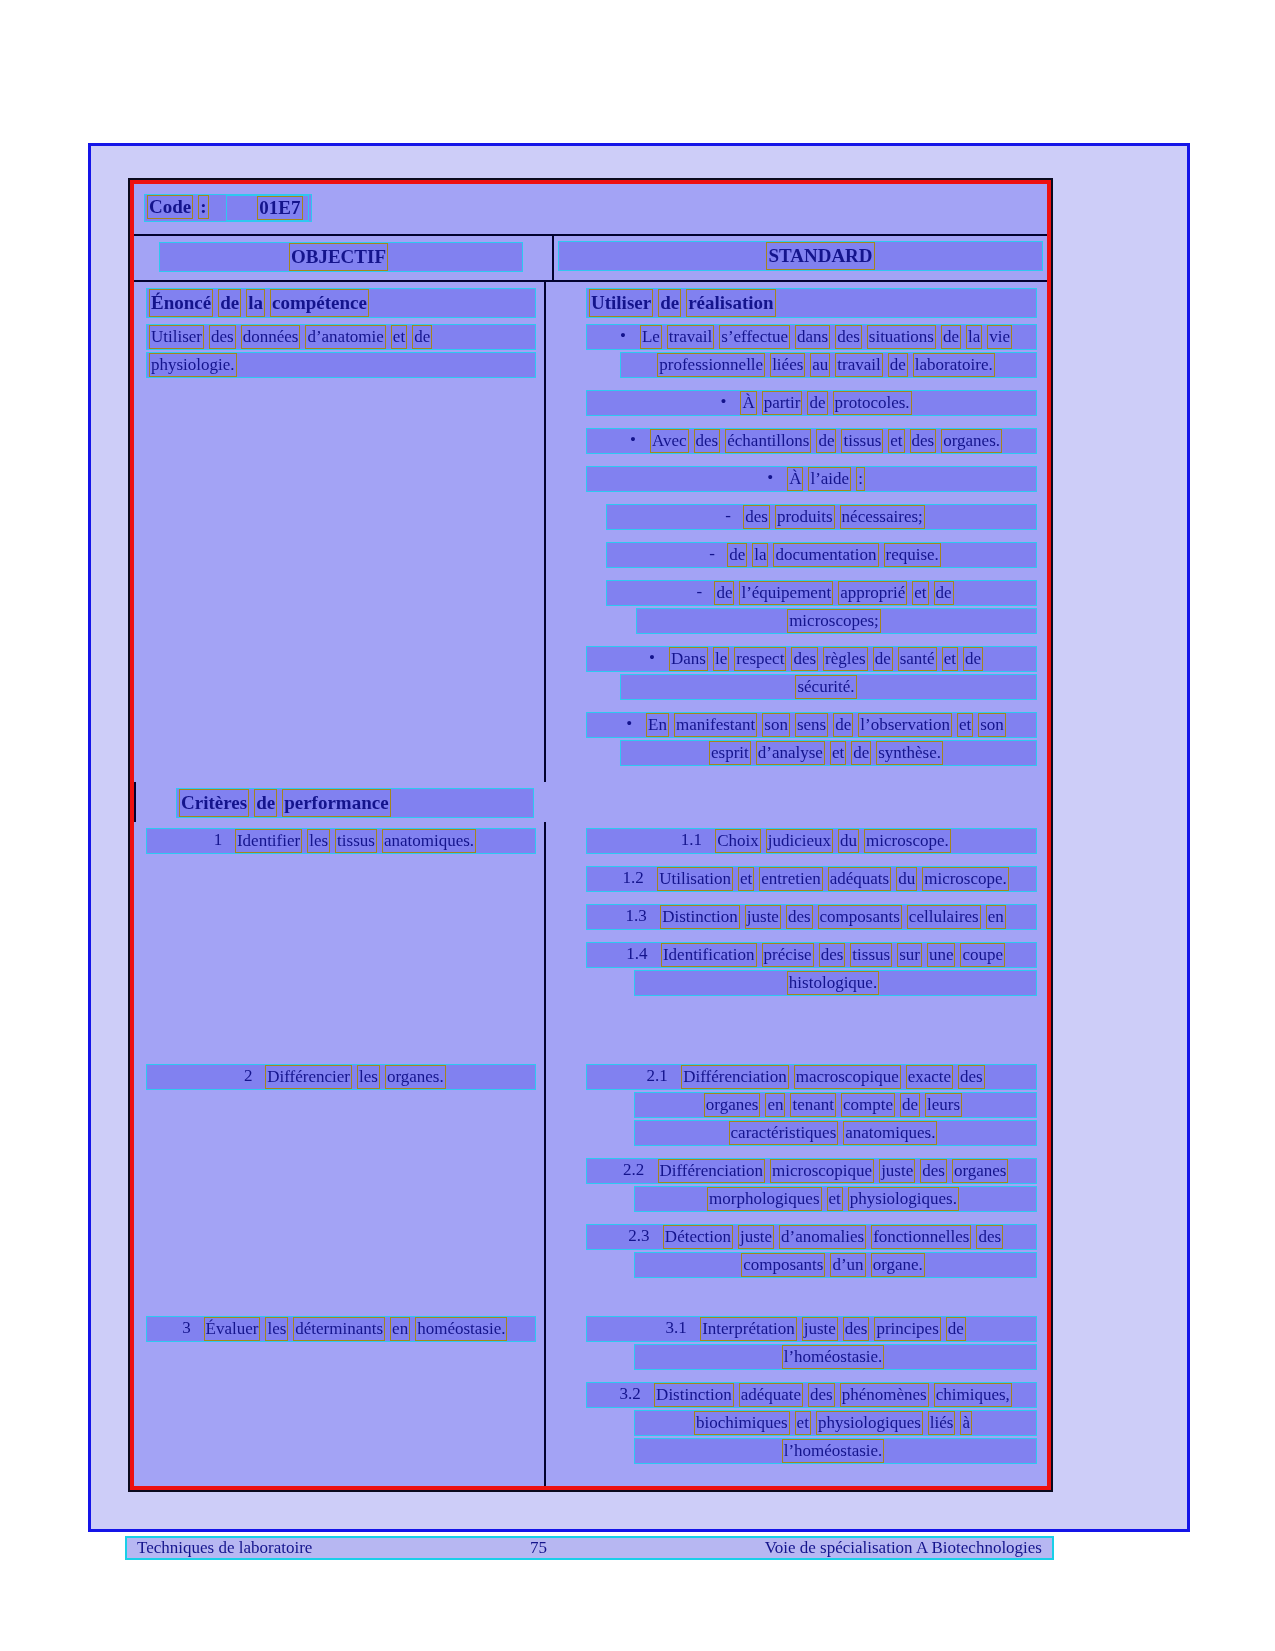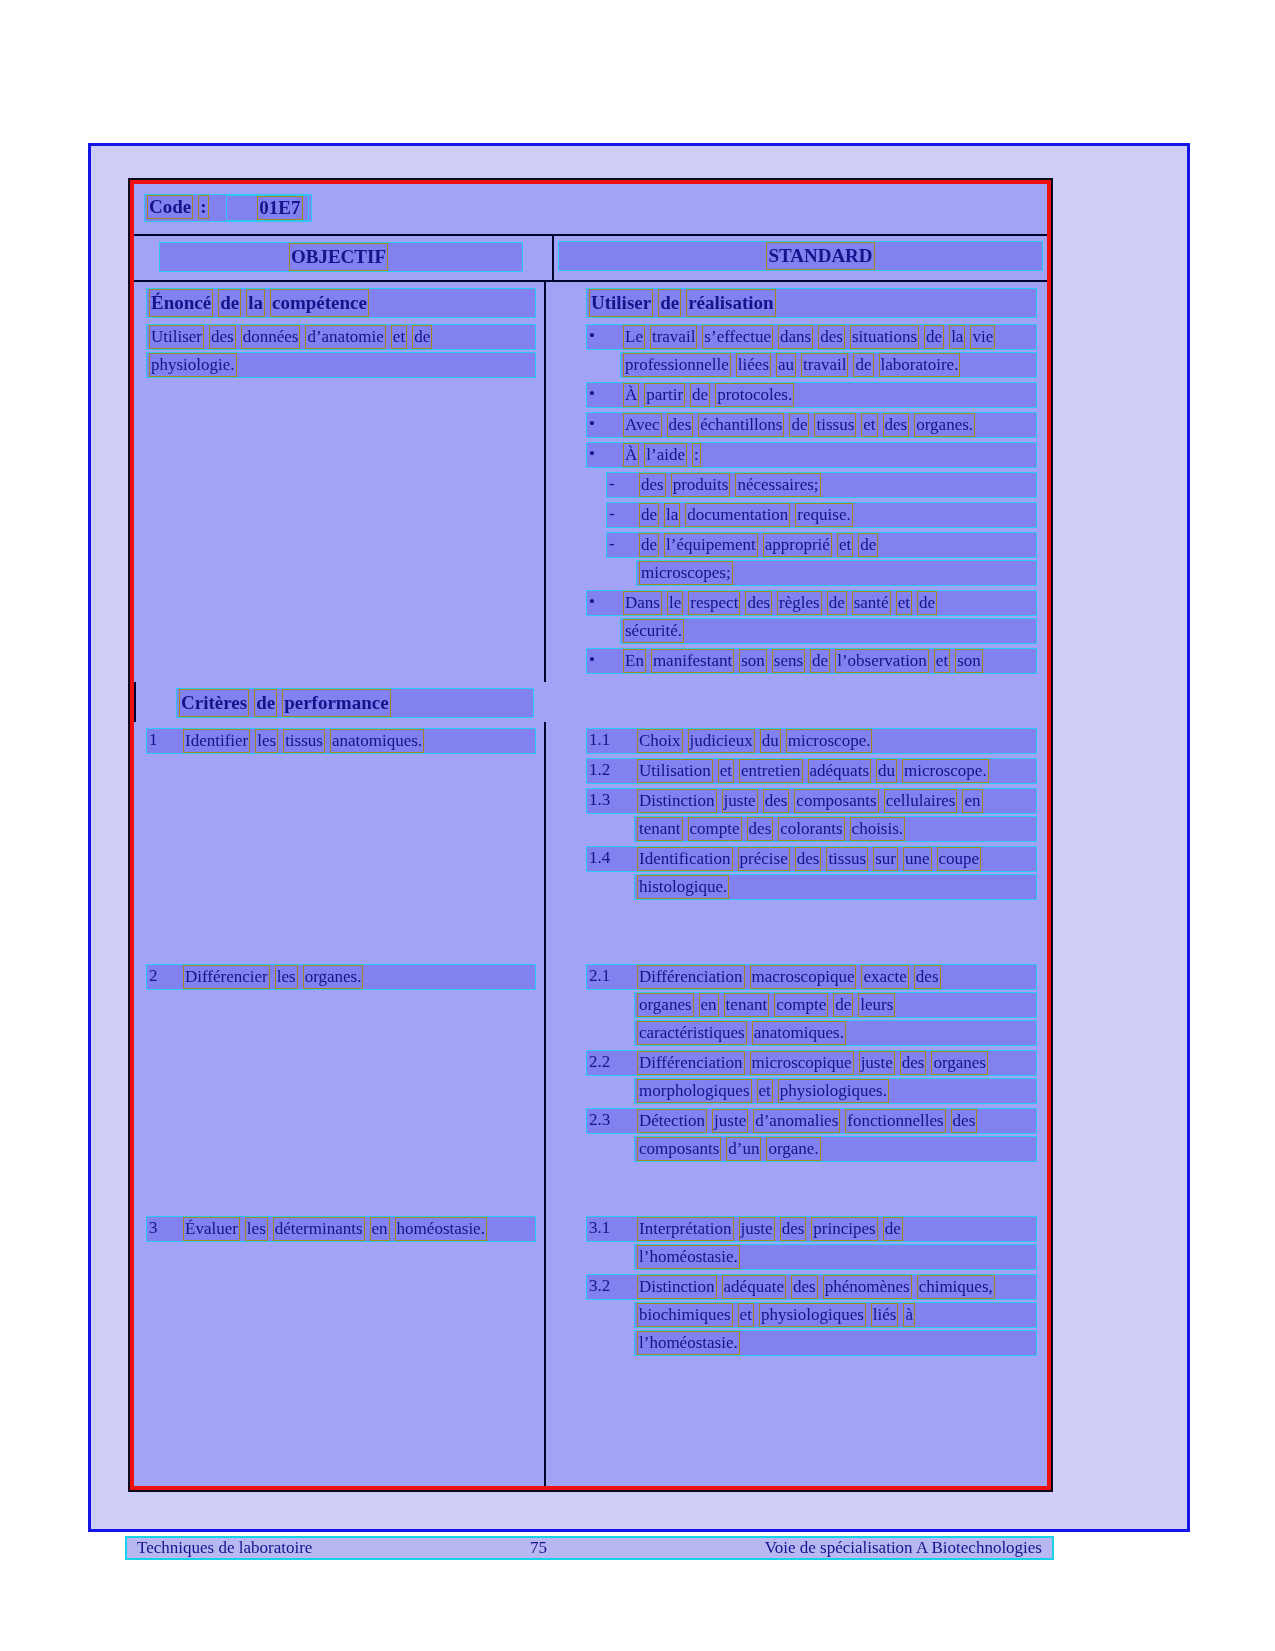--- a/index.html
+++ b/index.html
@@ -17,21 +17,21 @@
   .row-c{min-height:236px;}
   .row-d{min-height:252px;}
   
   .line{display:block;background:#8181f0;border:1px solid #2ec8f0;min-height:22px;line-height:22px;font-size:17px;padding:0 2px;margin:0 0 2px 0;white-space:nowrap;}
   .line.fit{width:fit-content;}
   .line.center{text-align:center;}
   .line.heading{font-weight:bold;font-size:19px;min-height:26px;line-height:26px;margin-bottom:6px;}
   .line.cont{margin-left:34px;}
   .w{display:inline-block;border:1px solid #a5861c;background:inherit;padding:0 1px;margin-right:5px;vertical-align:top;}
   .marker{display:inline-block;width:34px;vertical-align:top;}
-  .item{margin-bottom:4px;}
+  .item{margin-bottom:12px;text-align:center;}
   .item.dash{margin-left:20px;}
   .item.dash .marker{width:30px;}
   .item.dash .line.cont{margin-left:30px;}
   .item.numR .marker{width:48px;}
   .item.numR .line.cont{margin-left:48px;}
   .item.numL .marker{width:34px;}
   .code-val-wrap{display:inline-block;border:1px solid #2ec8f0;padding-left:30px;margin-left:8px;}
   .code-line{font-weight:bold;font-size:19px;}
   
   .footer{position:absolute;left:125px;top:1536px;width:929px;height:24px;background:#b7b7f2;border:2px solid #19cfe8;box-sizing:border-box;display:flex;align-items:center;justify-content:space-between;padding:0 10px;font-size:17px;color:#14148c;}
@@ -95,20 +95,21 @@
             <div class="item dash">
               <div class="line"><span class="marker">-</span><span class="w">de</span><span class="w">l’équipement</span><span class="w">approprié</span><span class="w">et</span><span class="w">de</span></div>
               <div class="line cont"><span class="w">microscopes;</span></div>
             </div>
             <div class="item bullet">
               <div class="line"><span class="marker">•</span><span class="w">Dans</span><span class="w">le</span><span class="w">respect</span><span class="w">des</span><span class="w">règles</span><span class="w">de</span><span class="w">santé</span><span class="w">et</span><span class="w">de</span></div>
               <div class="line cont"><span class="w">sécurité.</span></div>
             </div>
             <div class="item bullet">
               <div class="line"><span class="marker">•</span><span class="w">En</span><span class="w">manifestant</span><span class="w">son</span><span class="w">sens</span><span class="w">de</span><span class="w">l’observation</span><span class="w">et</span><span class="w">son</span></div>
+              <div class="line cont"><span class="w">esprit</span><span class="w">d’analyse</span><span class="w">et</span><span class="w">de</span><span class="w">synthèse.</span></div>
             </div>
           </div>
       </div>
     </div>
 
     <div class="trow">
       <div class="cell r">
         <div class="line heading" style="margin-bottom:0;"><span class="w">Critères</span><span class="w">de</span><span class="w">performance</span></div>
       </div>
     </div>
@@ -121,21 +122,20 @@
         </div>
       <div class="cell r right-col">
           <div class="item numR">
             <div class="line"><span class="marker">1.1</span><span class="w">Choix</span><span class="w">judicieux</span><span class="w">du</span><span class="w">microscope.</span></div>
           </div>
           <div class="item numR">
             <div class="line"><span class="marker">1.2</span><span class="w">Utilisation</span><span class="w">et</span><span class="w">entretien</span><span class="w">adéquats</span><span class="w">du</span><span class="w">microscope.</span></div>
           </div>
           <div class="item numR">
             <div class="line"><span class="marker">1.3</span><span class="w">Distinction</span><span class="w">juste</span><span class="w">des</span><span class="w">composants</span><span class="w">cellulaires</span><span class="w">en</span></div>
-            <div class="line cont"><span class="w">tenant</span><span class="w">compte</span><span class="w">des</span><span class="w">colorants</span><span class="w">choisis.</span></div>
           </div>
           <div class="item numR">
             <div class="line"><span class="marker">1.4</span><span class="w">Identification</span><span class="w">précise</span><span class="w">des</span><span class="w">tissus</span><span class="w">sur</span><span class="w">une</span><span class="w">coupe</span></div>
             <div class="line cont"><span class="w">histologique.</span></div>
           </div>
         </div>
     </div>
 
     <div class="trow row-d comp-row">
       <div class="cell left-col">

